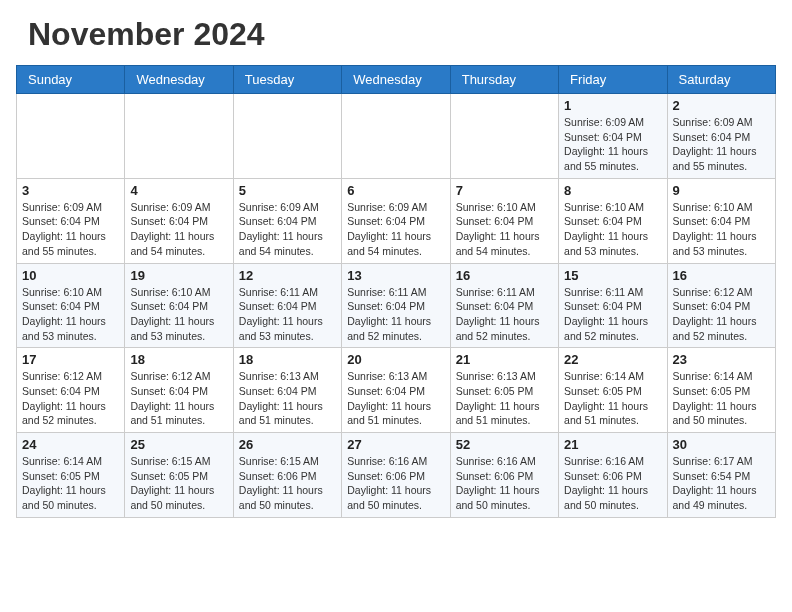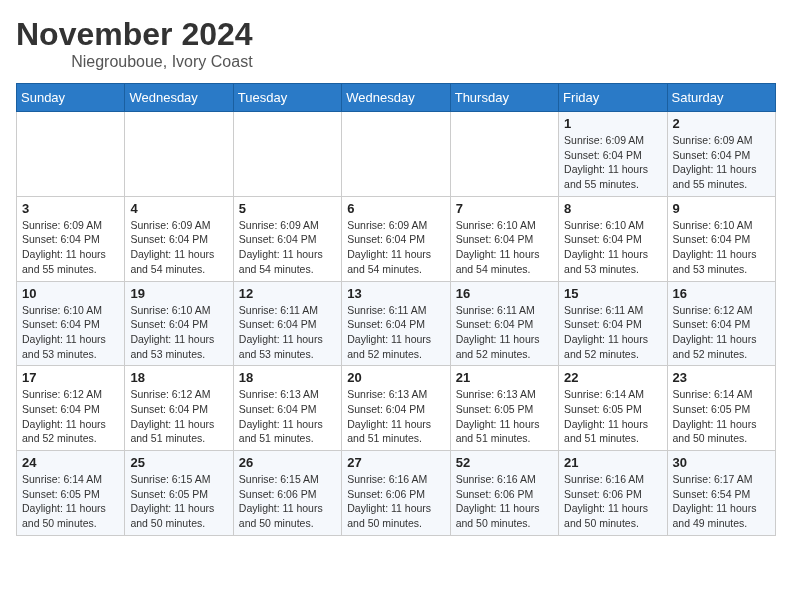--- a/index.html
+++ b/index.html
@@ -27,39 +27,40 @@
       line-height: 1.1;
     }
     .logo-text .general { color: #333; }
     .logo-text .blue { color: #1a6bb5; }
     .logo-icon {
       width: 28px;
       height: 28px;
     }
     .title-block {
       text-align: right;
+      margin-left: 12px;
     }
     .month-title {
       font-size: 32px;
       font-weight: bold;
       color: #333;
     }
     .location-title {
       font-size: 16px;
       color: #555;
     }
     .calendar {
       width: 100%;
       border-collapse: collapse;
       font-size: 11px;
     }
     .calendar thead th {
       background: #2a7ac7;
       color: #fff;
-      padding: 6px 4px;
+      padding: 6px 11px;
       text-align: left;
       font-size: 13px;
       font-weight: normal;
       border: 1px solid #1a5fa0;
     }
     .calendar tbody td {
       border: 1px solid #ccc;
       vertical-align: top;
       padding: 4px 5px;
       width: 108px;
@@ -87,21 +88,20 @@
     .empty-cell {
       background: #fff !important;
     }
   </style>
 </head>
 <body>
 
 <div class="header">
   <div class="title-block">
     <div class="month-title">November 2024</div>
-    <div class="location-title">Niegrouboue, Ivory Coast</div>
   </div>
 </div>
 
 <table class="calendar">
   <thead>
     <tr>
     <th>Sunday</th>
         <th>Wednesday</th>
         <th>Tuesday</th>
         <th>Wednesday</th>

